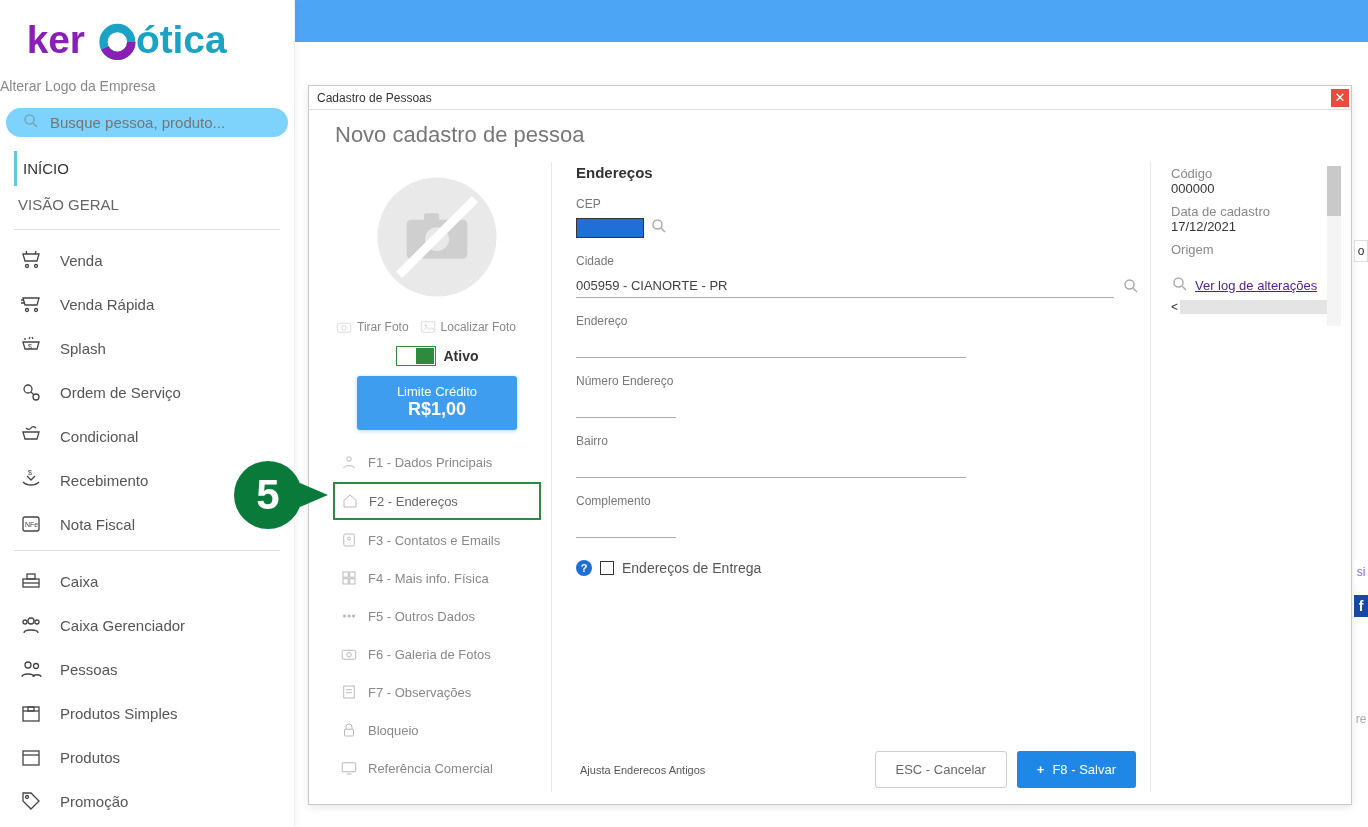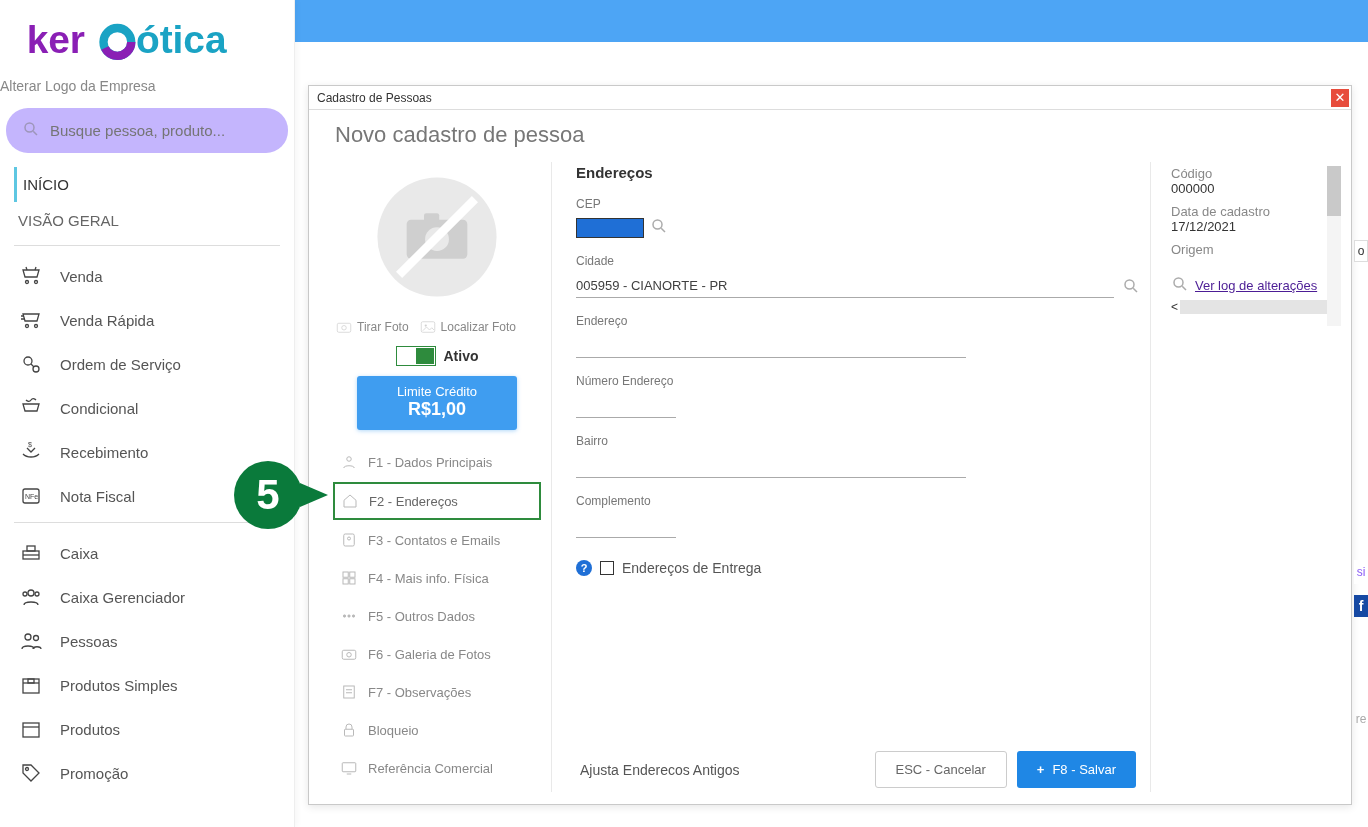--- a/index.html
+++ b/index.html
@@ -3,21 +3,21 @@
 <meta charset="utf-8">
 <style>
 * { box-sizing: border-box; margin: 0; padding: 0; }
 body { font-family: Arial, Helvetica, sans-serif; font-size: 14px; color: #555; background: #fff; overflow: hidden; width: 1368px; height: 827px; position: relative; }
 
 
 .sidebar { position: absolute; left: 0; top: 0; width: 295px; height: 827px; background: #fff; border-right: 1px solid #eee; padding-top: 8px; z-index: 10; box-shadow: 2px 0 6px rgba(0,0,0,0.04); }
 .logo { display: flex; justify-content: center; align-items: center; padding: 8px 0 4px; }
 .logo svg { width: 250px; height: 50px; }
 .logo-subtitle { text-align: left; color: #888; font-size: 14px; padding: 8px 0 14px; }
-.search-box { margin: 0 6px 14px 6px; background: #c4b5fd; border-radius: 22px; display: flex; align-items: center; padding: 12px 16px; }
+.search-box { margin: 0 6px 14px 6px; background: #7dd3fc; border-radius: 22px; display: flex; align-items: center; padding: 4px 16px; }
 .search-box svg { width: 18px; height: 18px; opacity: .5; margin-right: 10px; }
 .search-box input { border: none; background: transparent; outline: none; font-size: 15px; color: #555; flex: 1; }
 .nav { padding: 0 14px; }
 .nav-item { display: flex; align-items: center; padding: 9px 4px; color: #555; font-size: 15px; cursor: pointer; }
 .nav-item.active { color: #333; border-left: 3px solid #5ec7e2; padding-left: 6px; font-size: 15px; }
 .nav-section { color: #666; font-size: 15px; padding: 10px 4px 12px; }
 .nav-divider { border: none; border-top: 1px solid #ddd; margin: 4px 0 8px; }
 .nav-item .icon { width: 26px; height: 26px; margin-right: 16px; display: flex; align-items: center; justify-content: center; }
 .nav-item .icon svg { width: 24px; height: 24px; stroke: #444; fill: none; stroke-width: 1.3; }
 
@@ -61,21 +61,21 @@
 .f-cidade { width: 380px; }
 .f-endereco { width: 390px; }
 .f-num { width: 100px; }
 .f-bairro { width: 390px; }
 .f-compl { width: 100px; }
 .entrega-row { display: flex; align-items: center; gap: 8px; padding-top: 6px; }
 .help-icon { width: 16px; height: 16px; border-radius: 50%; background: #1f6fd6; color: #fff; display: flex; align-items: center; justify-content: center; font-size: 11px; font-weight: bold; }
 .checkbox { width: 14px; height: 14px; border: 1px solid #333; }
 
 .footer { margin-top: auto; display: flex; align-items: center; justify-content: space-between; padding: 10px 4px 4px; }
-.footer-left { color: #555; font-size: 14px; }
+.footer-left { color: #555; font-size: 11px; }
 .footer-btns { display: flex; gap: 10px; }
 .btn { padding: 10px 20px; border-radius: 3px; font-size: 13px; cursor: pointer; }
 .btn-cancel { border: 1px solid #ccc; color: #666; background: #fff; }
 .btn-save { background: #1f87e5; color: #fff; display: flex; align-items: center; gap: 8px; }
 
 .rightcol { width: 180px; padding: 4px 4px 0 10px; position: relative; font-size: 13px; color: #666; }
 .rightcol .lbl { color: #888; }
 .rightcol .val { color: #333; padding-bottom: 8px; }
 .rightcol .link { color: #4c1d95; text-decoration: underline; cursor: pointer; }
 .rightcol .log-row { display: flex; align-items: center; gap: 6px; }
@@ -141,20 +141,30 @@
     <div class="nav-item">
       <span class="icon">
           <svg viewBox="0 0 24 24">
             <path d="M4 6h16l-2 7H6z"></path>
             <circle cx="8" cy="18" r="1.5"></circle>
             <circle cx="17" cy="18" r="1.5"></circle>
             <path d="M2 8h3M2 11h4"></path>
           </svg>
         </span>
       <span>Venda Rápida</span>
+    </div>
+    <div class="nav-item">
+      <span class="icon">
+          <svg viewBox="0 0 24 24">
+            <path d="M4 6h16l-2 7H6z"></path>
+            <path d="M6 4v-2M10 3l1-2M14 3l-1-2"></path>
+            <text x="9" y="13" font-size="7" fill="#444" stroke="none">$</text>
+          </svg>
+        </span>
+      <span>Splash</span>
     </div>
     <div class="nav-item">
       <span class="icon">
           <svg viewBox="0 0 24 24">
             <circle cx="9" cy="9" r="4"></circle>
             <circle cx="17" cy="17" r="3"></circle>
             <path d="M12 12l3 3"></path>
           </svg>
         </span>
       <span>Ordem de Serviço</span>

